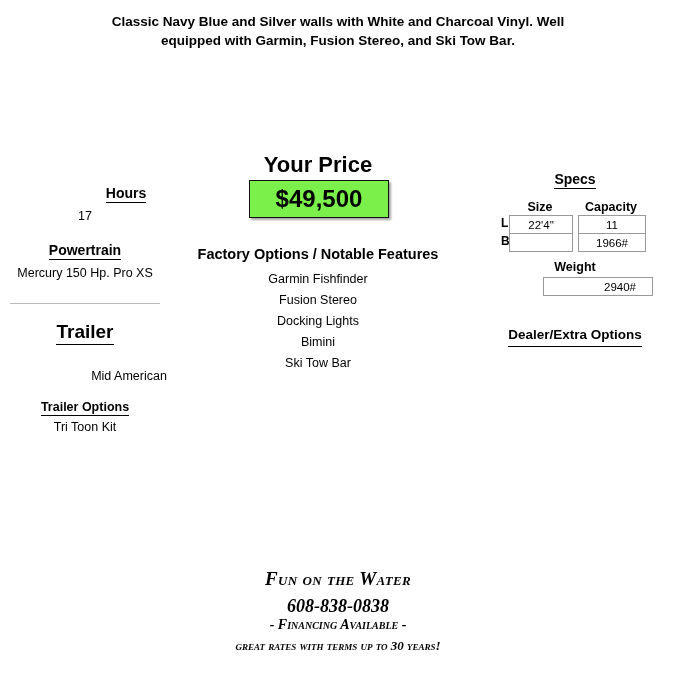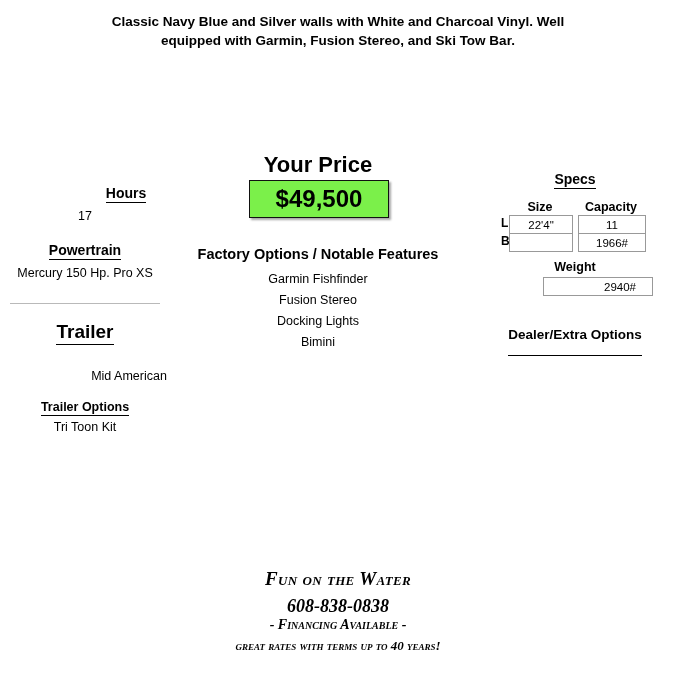--- a/index.html
+++ b/index.html
@@ -151,21 +151,21 @@
     top: 327px;
     left: 495px;
     width: 160px;
     text-align: center;
     font-size: 13.5px;
     font-weight: bold;
   }
   .dealer-title .txt {
     display: inline-block;
     border-bottom: 1.5px solid #000;
-    padding-bottom: 13px;
+    padding-bottom: 4px;
   }
 
   
   .footer {
     position: absolute;
     left: 108px;
     top: 568px;
     width: 460px;
     text-align: center;
     font-family: "Liberation Serif", serif;
@@ -229,20 +229,21 @@
 
   <div class="your-price-title">Your Price</div>
   <div class="price-box">$49,500</div>
 
   <div class="factory-title">Factory Options / Notable Features</div>
   <div class="factory-list">
     <div>Garmin Fishfinder</div>
     <div>Fusion Stereo</div>
     <div>Docking Lights</div>
     <div>Bimini</div>
+    <div>Ski Tow Bar</div>
   </div>
 
   <div class="specs-title">
     <span class="txt">Specs</span>
   </div>
 
   <div class="spec-head" style="top:200px; left:509px; width:62px;">Size</div>
   <div class="spec-head" style="top:200px; left:578px; width:66px;">Capacity</div>
 
   <div class="row-label" style="top:216px; left:501px;">L</div>
@@ -257,16 +258,16 @@
   <div class="spec-cell" style="top:277px; left:543px; width:64px;padding-left:44px;">2940#</div>
 
   <div class="dealer-title">
     <span class="txt">Dealer/Extra Options</span>
   </div>
 
   <div class="footer">
     <div class="footer-brand">Fun on the Water</div>
     <div class="footer-phone">608-838-0838</div>
     <div class="footer-fin">- Financing Available -</div>
-    <div class="footer-rates">great rates with terms up to 40 years!</div>
+    <div class="footer-rates">great rates with terms up to 30 years!</div>
   </div>
 
 </div>
 
 </body></html>

